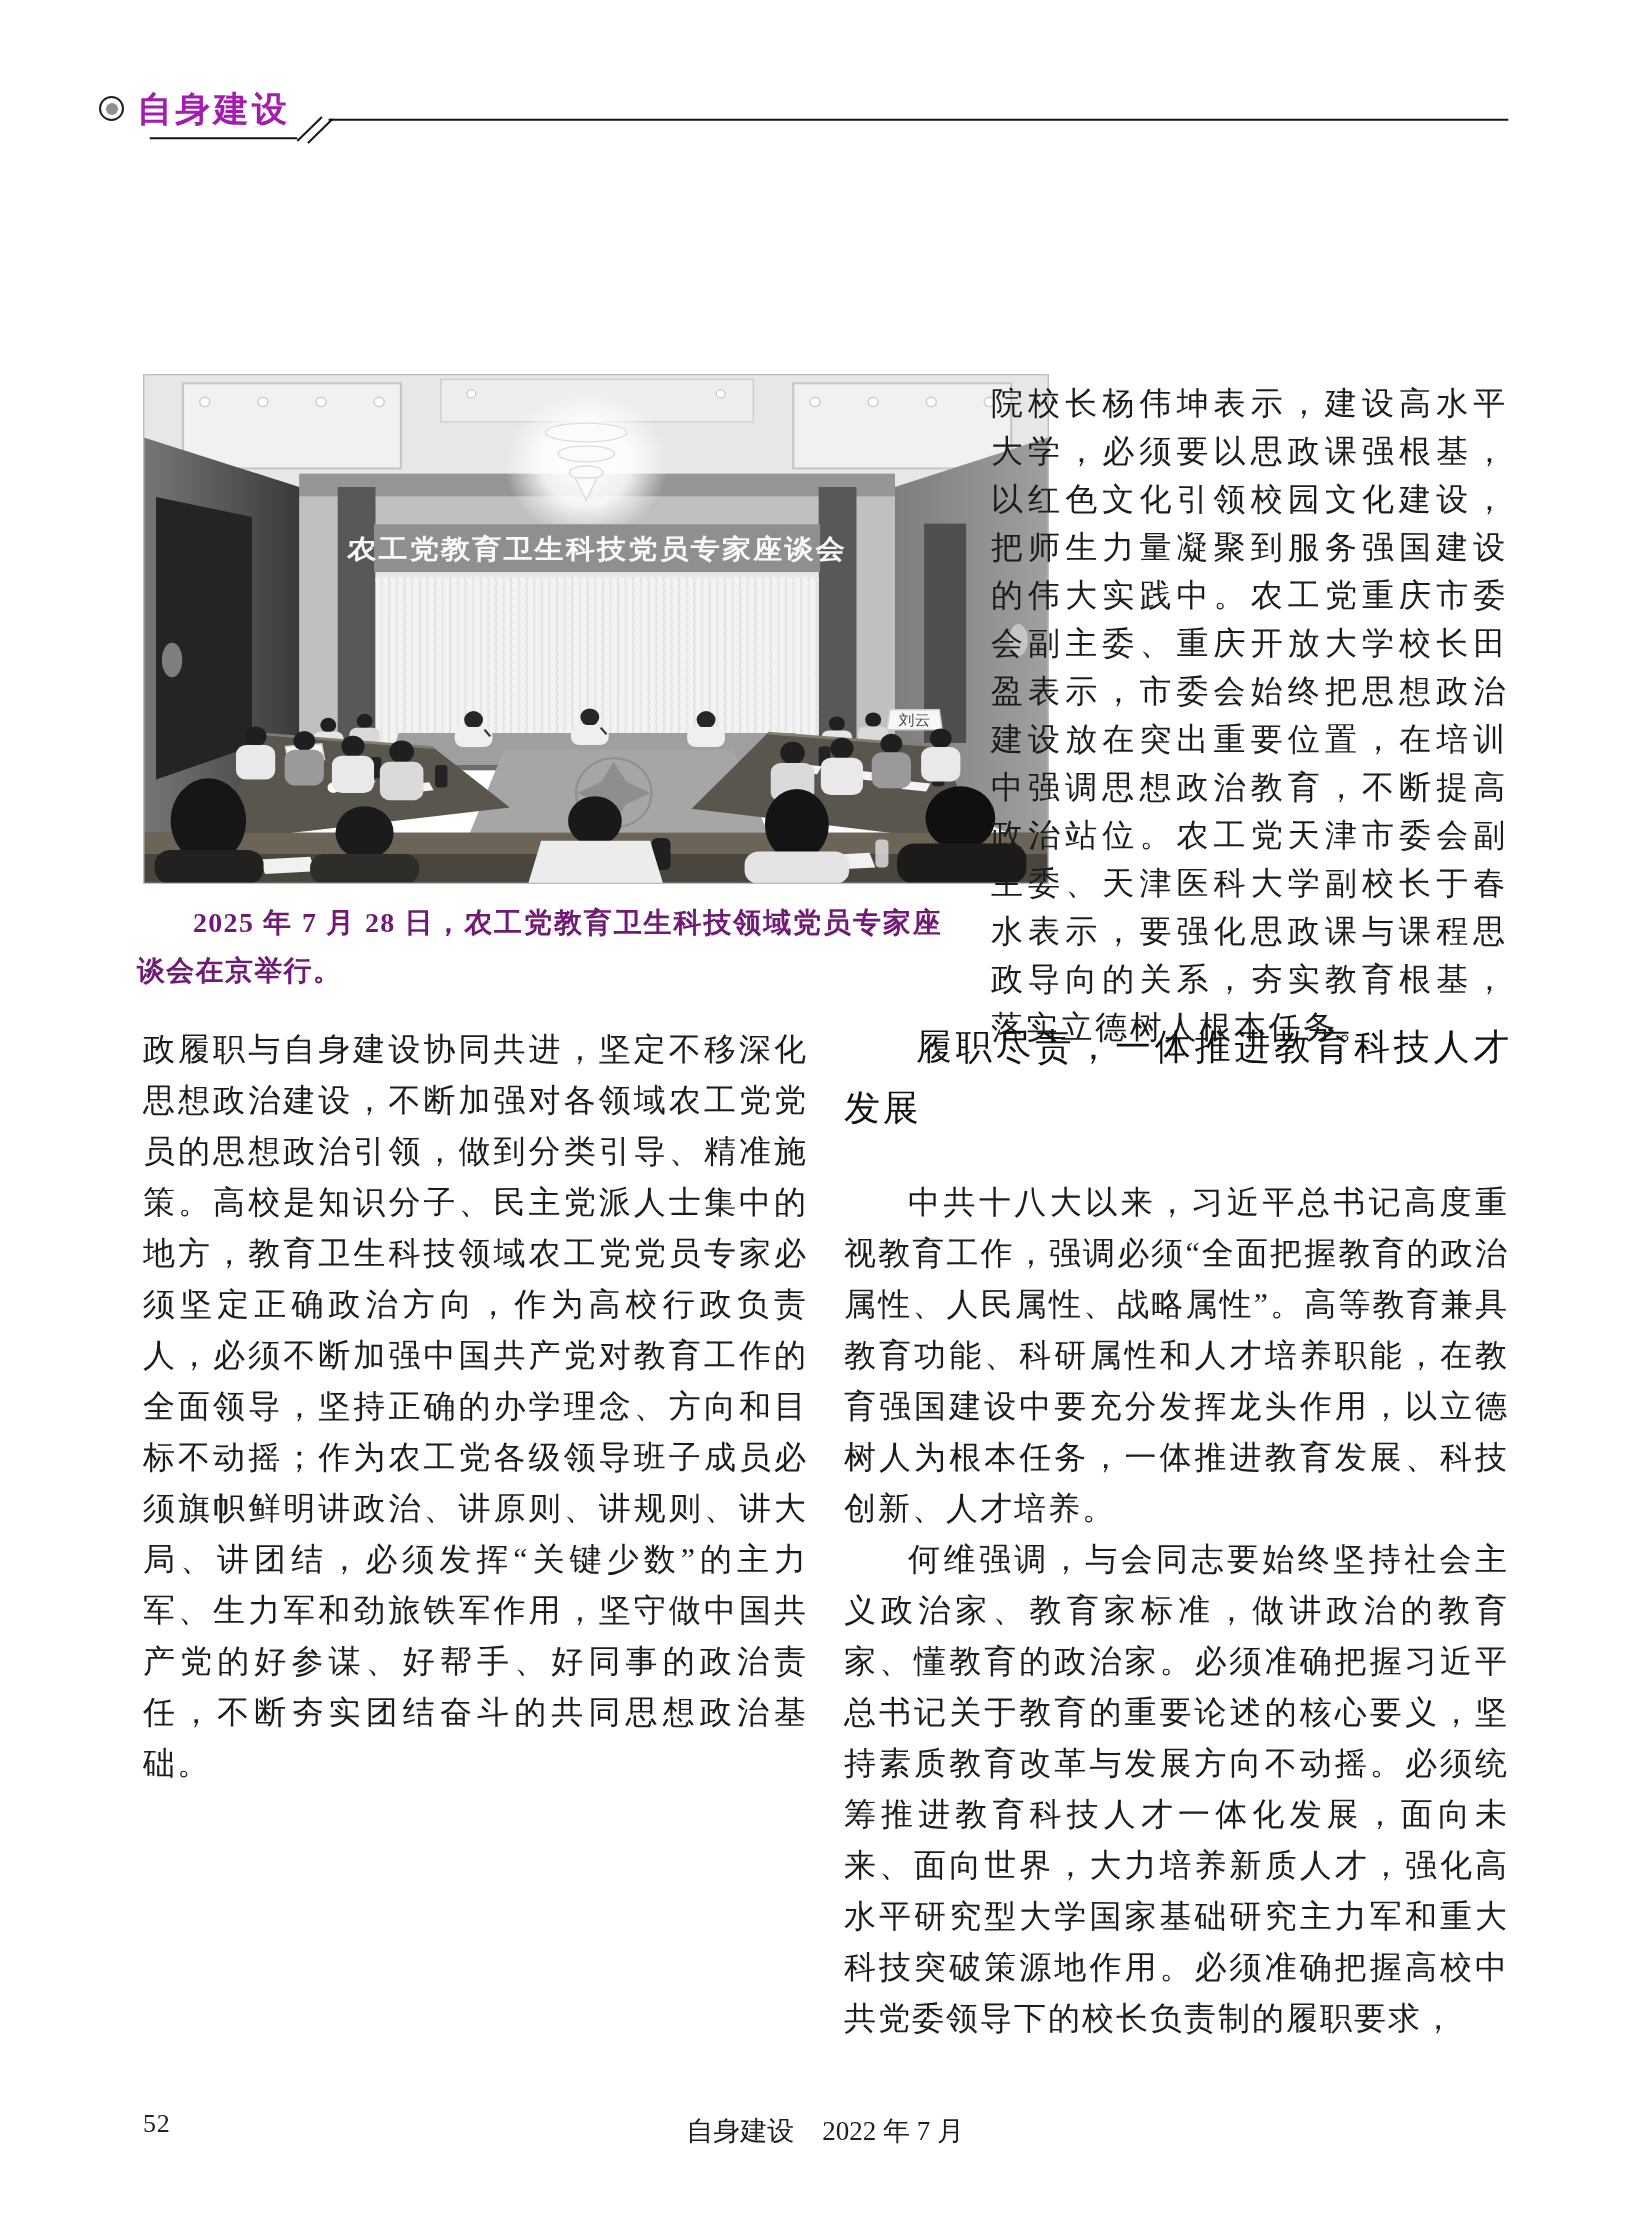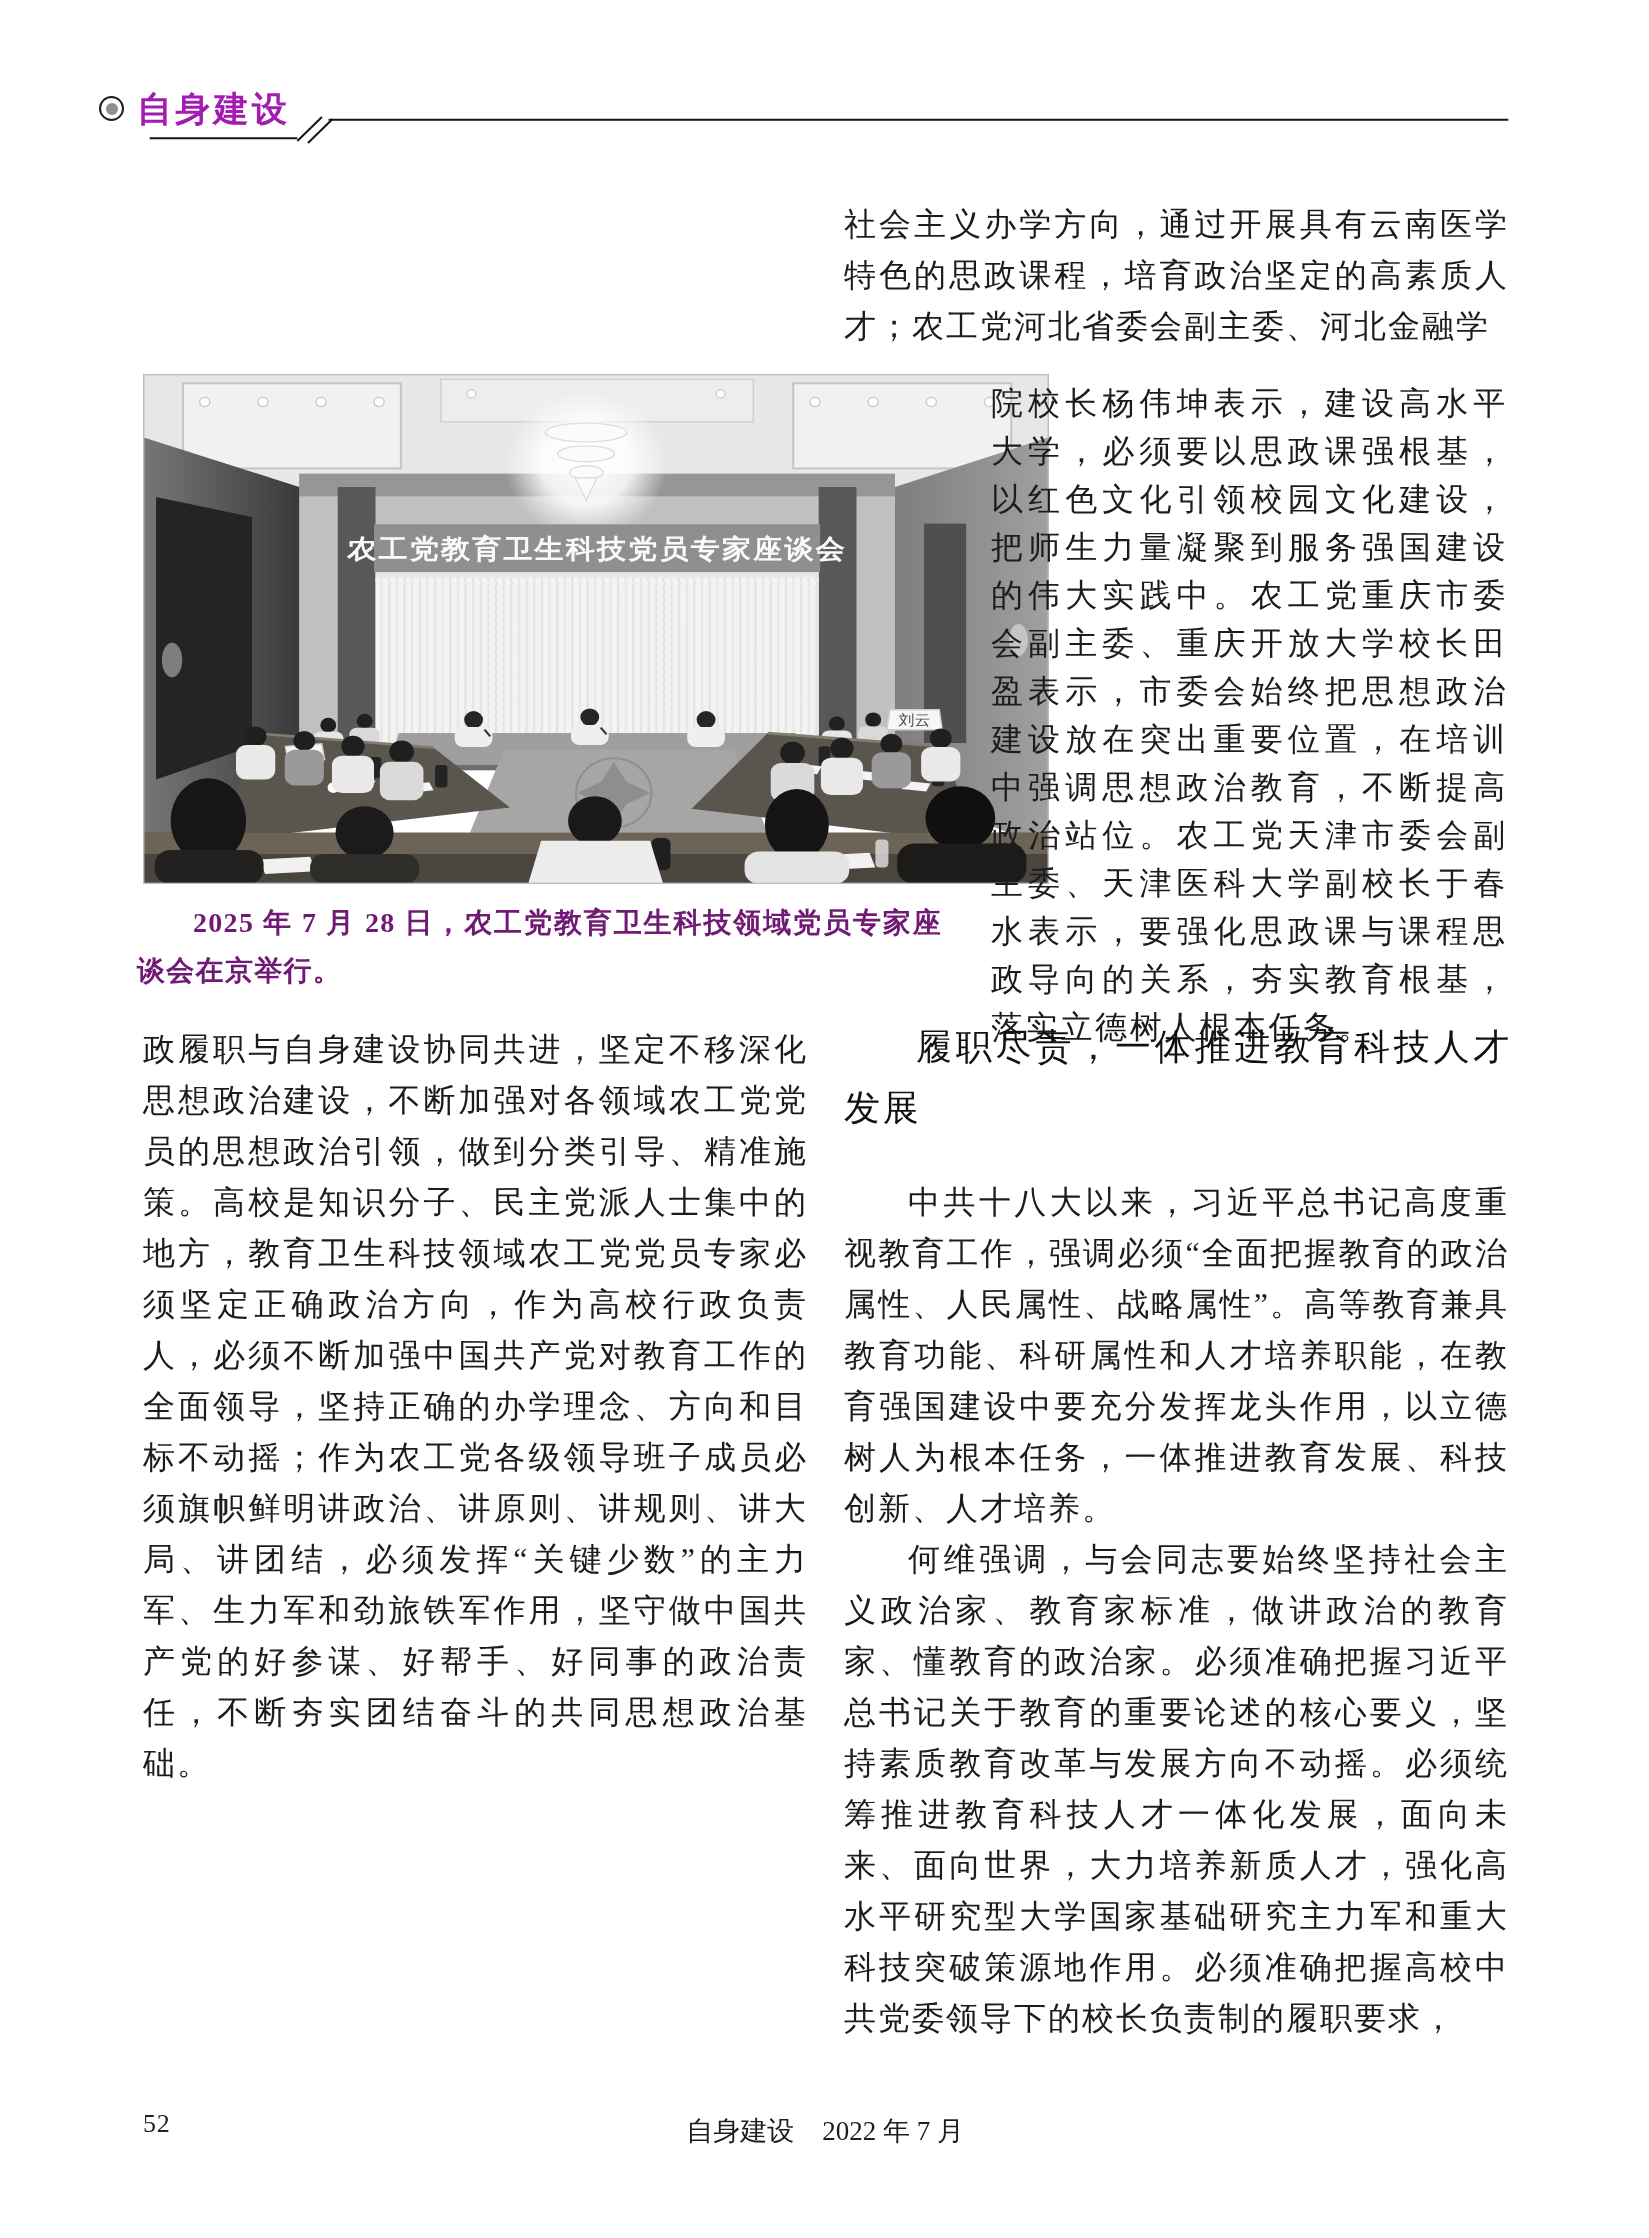--- a/index.html
+++ b/index.html
@@ -232,23 +232,20 @@
       <rect x="1" y="1" width="1245" height="765" fill="none" stroke="#bdbdbd" stroke-width="2"></rect>
     </svg>
   </div>
 
   <div class="caption">2025 年 7 月 28 日，农工党教育卫生科技领域党员专家座谈会在京举行。</div>
 
   <div class="block body-text" id="left-main">
     <p>政履职与自身建设协同共进，坚定不移深化思想政治建设，不断加强对各领域农工党党员的思想政治引领，做到分类引导、精准施策。高校是知识分子、民主党派人士集中的地方，教育卫生科技领域农工党党员专家必须坚定正确政治方向，作为高校行政负责人，必须不断加强中国共产党对教育工作的全面领导，坚持正确的办学理念、方向和目标不动摇；作为农工党各级领导班子成员必须旗帜鲜明讲政治、讲原则、讲规则、讲大局、讲团结，必须发挥“关键少数”的主力军、生力军和劲旅铁军作用，坚守做中国共产党的好参谋、好帮手、好同事的政治责任，不断夯实团结奋斗的共同思想政治基础。</p>
   </div>
 
-  <div class="block body-text" id="seg-a">
-    <p>社会主义办学方向，通过开展具有云南医学特色的思政课程，培育政治坚定的高素质人才；农工党河北省委会副主委、河北金融学</p>
-  </div>
   <div class="block body-text" id="seg-b">
     <p>院校长杨伟坤表示，建设高水平大学，必须要以思政课强根基，以红色文化引领校园文化建设，把师生力量凝聚到服务强国建设的伟大实践中。农工党重庆市委会副主委、重庆开放大学校长田盈表示，市委会始终把思想政治建设放在突出重要位置，在培训中强调思想政治教育，不断提高政治站位。农工党天津市委会副主委、天津医科大学副校长于春水表示，要强化思政课与课程思政导向的关系，夯实教育根基，落实立德树人根本任务。</p>
   </div>
   <div class="block" id="right-heading">履职尽责，一体推进教育科技人才发展</div>
   <div class="block body-text" id="right-main">
     <p class="indent">中共十八大以来，习近平总书记高度重视教育工作，强调必须“全面把握教育的政治属性、人民属性、战略属性”。高等教育兼具教育功能、科研属性和人才培养职能，在教育强国建设中要充分发挥龙头作用，以立德树人为根本任务，一体推进教育发展、科技创新、人才培养。</p>
     <p class="indent">何维强调，与会同志要始终坚持社会主义政治家、教育家标准，做讲政治的教育家、懂教育的政治家。必须准确把握习近平总书记关于教育的重要论述的核心要义，坚持素质教育改革与发展方向不动摇。必须统筹推进教育科技人才一体化发展，面向未来、面向世界，大力培养新质人才，强化高水平研究型大学国家基础研究主力军和重大科技突破策源地作用。必须准确把握高校中共党委领导下的校长负责制的履职要求，</p>
   </div>
 
   <div class="footer-num">52</div>

